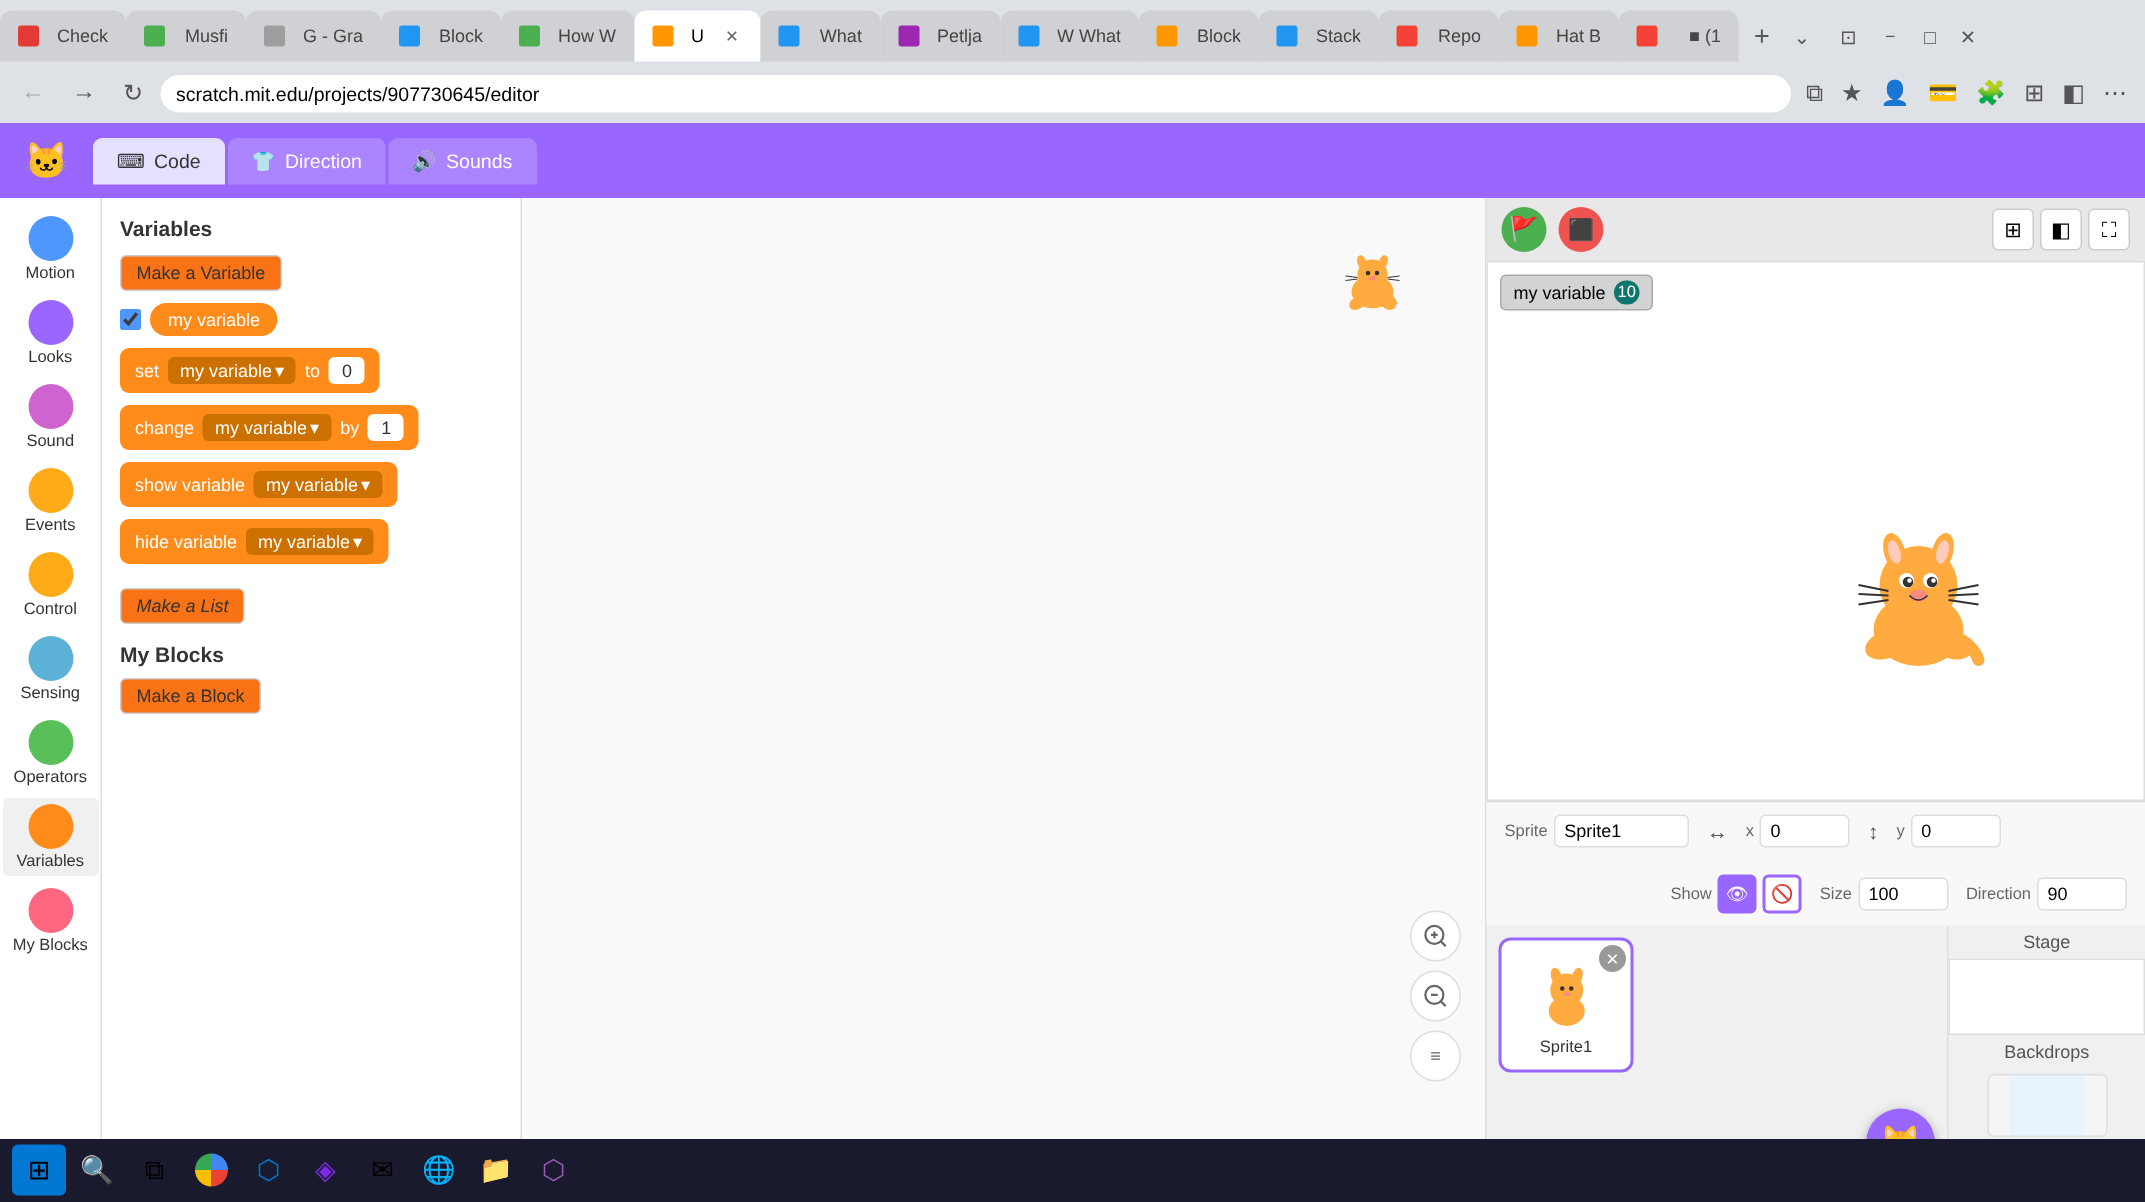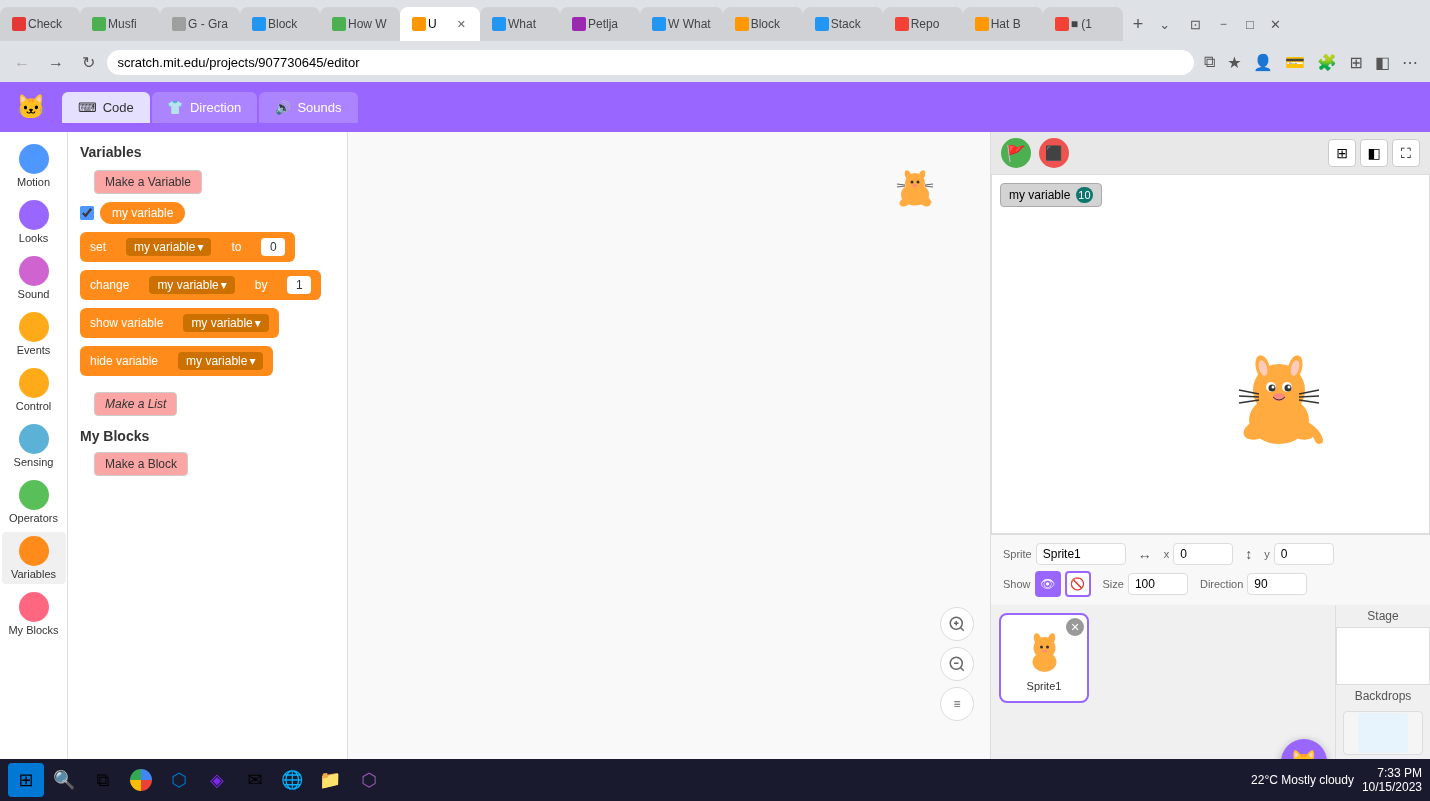--- a/index.html
+++ b/index.html
@@ -1,21 +1,21 @@
 <!DOCTYPE html>
 <html><head>
   <meta charset="utf-8">
   <style>
     * { box-sizing: border-box; margin: 0; padding: 0; }
     body { font-family: 'Segoe UI', Arial, sans-serif; font-size: 13px; background: #e5e5e5; overflow: hidden; width: 1430px; height: 801px; }
 
     
     .browser-chrome { background: #dee1e6; width: 100%; }
     .tab-bar { display: flex; align-items: center; padding: 6px 0 0 0; background: #dee1e6; height: 42px; }
-    .tab { display: flex; align-items: center; padding: 16px 12px; height: 34px; border-radius: 8px 8px 0 0; font-size: 12px; cursor: pointer; gap: 2px; max-width: 160px; min-width: 80px; }
+    .tab { display: flex; align-items: center; padding: 16px 12px; height: 34px; border-radius: 8px 8px 0 0; font-size: 12px; cursor: pointer; gap: 12px; max-width: 160px; min-width: 80px; text-align: right; }
     .tab.active { background: #fff; }
     .tab.inactive { background: #cfd1d5; color: #444; }
     .tab-favicon { width: 14px; height: 14px; border-radius: 2px; flex-shrink: 0; }
     .tab-title { overflow: hidden; text-overflow: ellipsis; white-space: nowrap; flex: 1; }
     .tab-close { font-size: 11px; color: #666; cursor: pointer; padding: 0 2px; flex-shrink: 0; }
     .new-tab-btn { margin-left: 4px; font-size: 18px; color: #555; cursor: pointer; padding: 0 6px; }
     .tab-overflow { margin-left: 4px; color: #555; cursor: pointer; padding: 0 6px; }
 
     .address-bar { display: flex; align-items: center; padding: 4px 8px; background: #dee1e6; height: 40px; gap: 6px; }
     .nav-btn { background: none; border: none; font-size: 16px; cursor: pointer; color: #555; padding: 4px 6px; border-radius: 50%; }
@@ -42,23 +42,23 @@
     .sidebar { width: 68px; background: #fff; display: flex; flex-direction: column; align-items: center; padding: 8px 0; gap: 4px; border-right: 1px solid #ddd; overflow-y: auto; flex-shrink: 0; }
     .sidebar-item { display: flex; flex-direction: column; align-items: center; gap: 2px; cursor: pointer; padding: 4px; width: 64px; border-radius: 4px; }
     .sidebar-item.active { background: #f0f0f0; }
     .sidebar-dot { width: 30px; height: 30px; border-radius: 50%; flex-shrink: 0; }
     .sidebar-label { font-size: 11px; color: #333; text-align: center; }
 
     
     .block-palette { width: 280px; background: #fff; padding: 12px; overflow-y: auto; border-right: 1px solid #ddd; flex-shrink: 0; }
     .palette-section-title { font-size: 14px; font-weight: bold; color: #333; margin-bottom: 10px; }
     .block-btn { border: none; border-radius: 4px; padding: 4px 10px; cursor: pointer; font-size: 12px; font-weight: 500; margin-bottom: 8px; display: block; }
-    .block-btn.white { background: #fca5a5; border: 1px solid #ccc; color: #333; margin-left: 14px; }
-
-    .scratch-block { display: inline-flex; align-items: center; border-radius: 6px; padding: 6px 10px; margin-bottom: 8px; font-size: 12px; font-weight: 500; color: white; cursor: pointer; gap: 20px; flex-wrap: wrap; }
+    .block-btn.white { background: #f97316; border: 1px solid #ccc; color: #333; }
+
+    .scratch-block { display: inline-flex; align-items: center; border-radius: 6px; padding: 6px 10px; margin-bottom: 8px; font-size: 12px; font-weight: 500; color: white; cursor: pointer; gap: 6px; flex-wrap: wrap; }
     .scratch-block.orange { background: #ff8c1a; }
     .block-inline-input { background: white; border-radius: 4px; padding: 2px 6px; color: #333; font-size: 12px; min-width: 24px; text-align: center; }
     .block-dropdown { background: #cc7000; border-radius: 4px; padding: 2px 8px; color: white; font-size: 12px; display: inline-flex; align-items: center; gap: 2px; }
     .block-dropdown::after { content: '▾'; }
     .checkbox-var { display: flex; align-items: center; gap: 6px; margin-bottom: 8px; }
     .var-checkbox { width: 14px; height: 14px; accent-color: #4d97ff; cursor: pointer; }
     .var-label-block { background: #ff8c1a; color: white; border-radius: 12px; padding: 4px 12px; font-size: 12px; font-weight: 500; cursor: pointer; }
 
     .my-blocks-title { font-size: 14px; font-weight: bold; color: #333; margin: 12px 0 8px 0; }
 
@@ -100,21 +100,21 @@
     .sprite-list-area { flex: 1; display: flex; overflow: hidden; }
     .sprite-list { flex: 1; padding: 8px; display: flex; flex-wrap: wrap; gap: 8px; align-content: flex-start; overflow-y: auto; position: relative; }
     .sprite-thumb { width: 90px; height: 90px; border-radius: 8px; border: 2px solid transparent; cursor: pointer; display: flex; flex-direction: column; align-items: center; justify-content: center; background: white; position: relative; }
     .sprite-thumb.selected { border-color: #9966ff; }
     .sprite-thumb-img { width: 60px; height: 55px; display: flex; align-items: center; justify-content: center; }
     .sprite-thumb-label { font-size: 11px; color: #333; }
     .sprite-delete-btn { position: absolute; top: 3px; right: 3px; width: 18px; height: 18px; border-radius: 50%; background: #999; color: white; font-size: 11px; display: flex; align-items: center; justify-content: center; cursor: pointer; }
     .add-sprite-btn { position: absolute; bottom: 16px; right: 8px; width: 46px; height: 46px; border-radius: 50%; background: #9966ff; color: white; font-size: 22px; border: none; cursor: pointer; display: flex; align-items: center; justify-content: center; box-shadow: 0 2px 8px rgba(0,0,0,0.3); }
 
     
-    .stage-right-panel { width: 95px; display: flex; flex-direction: column; border-left: 1px solid #ddd; background: #f0f0f0; flex-shrink: 0; }
+    .stage-right-panel { width: 132px; display: flex; flex-direction: column; border-left: 1px solid #ddd; background: #f0f0f0; flex-shrink: 0; }
     .stage-panel-label { font-size: 12px; color: #555; padding: 4px 8px; text-align: center; }
     .stage-thumb { width: 100%; height: 80px; background: white; border: 1px solid #ddd; }
     .backdrops-label { font-size: 12px; color: #555; padding: 4px 8px; text-align: center; }
     .backdrop-thumb { width: 80px; height: 60px; background: #f5f5f5; border: 1px solid #ddd; border-radius: 4px; margin: 4px auto; display: flex; align-items: center; justify-content: center; }
 
     
     ::-webkit-scrollbar { width: 6px; height: 6px; }
     ::-webkit-scrollbar-track { background: #f0f0f0; }
     ::-webkit-scrollbar-thumb { background: #ccc; border-radius: 3px; }
 
@@ -427,21 +427,21 @@
           <div class="info-field">
             <span class="info-label">x</span>
             <input class="info-input" value="0" style="">
           </div>
           <span class="arrow-icon">↕</span>
           <div class="info-field">
             <span class="info-label">y</span>
             <input class="info-input" value="0" style="">
           </div>
         </div>
-        <div class="sprite-info-row" style="margin-top:6px;">
+        <div class="sprite-info-row" style="margin-top:18px;justify-content:flex-end;">
           <div class="info-field">
             <span class="info-label">Show</span>
             <div class="show-icons">
               <div class="show-icon-btn active">👁</div>
               <div class="show-icon-btn inactive">🚫</div>
             </div>
           </div>
           <div class="info-field">
             <span class="info-label">Size</span>
             <input class="info-input" value="100" style="">
@@ -500,20 +500,13 @@
   <div class="taskbar-item">⧉</div>
   <div class="taskbar-item">
     <div style="width:22px;height:22px;border-radius:50%;background:conic-gradient(#4285f4 0% 25%, #ea4335 25% 50%, #fbbc05 50% 75%, #34a853 75%);"></div>
   </div>
   <div class="taskbar-item" style="color:#007acc;">⬡</div>
   <div class="taskbar-item" style="color:#7d2ae8;">◈</div>
   <div class="taskbar-item">✉</div>
   <div class="taskbar-item">🌐</div>
   <div class="taskbar-item">📁</div>
   <div class="taskbar-item" style="color:#9b59b6;">⬡</div>
-  <div class="taskbar-right">
-    <span>22°C  Mostly cloudy</span>
-    <div class="taskbar-time">
-      <div>7:33 PM</div>
-      <div>10/15/2023</div>
-    </div>
-  </div>
 </div>
 
 </body></html>

